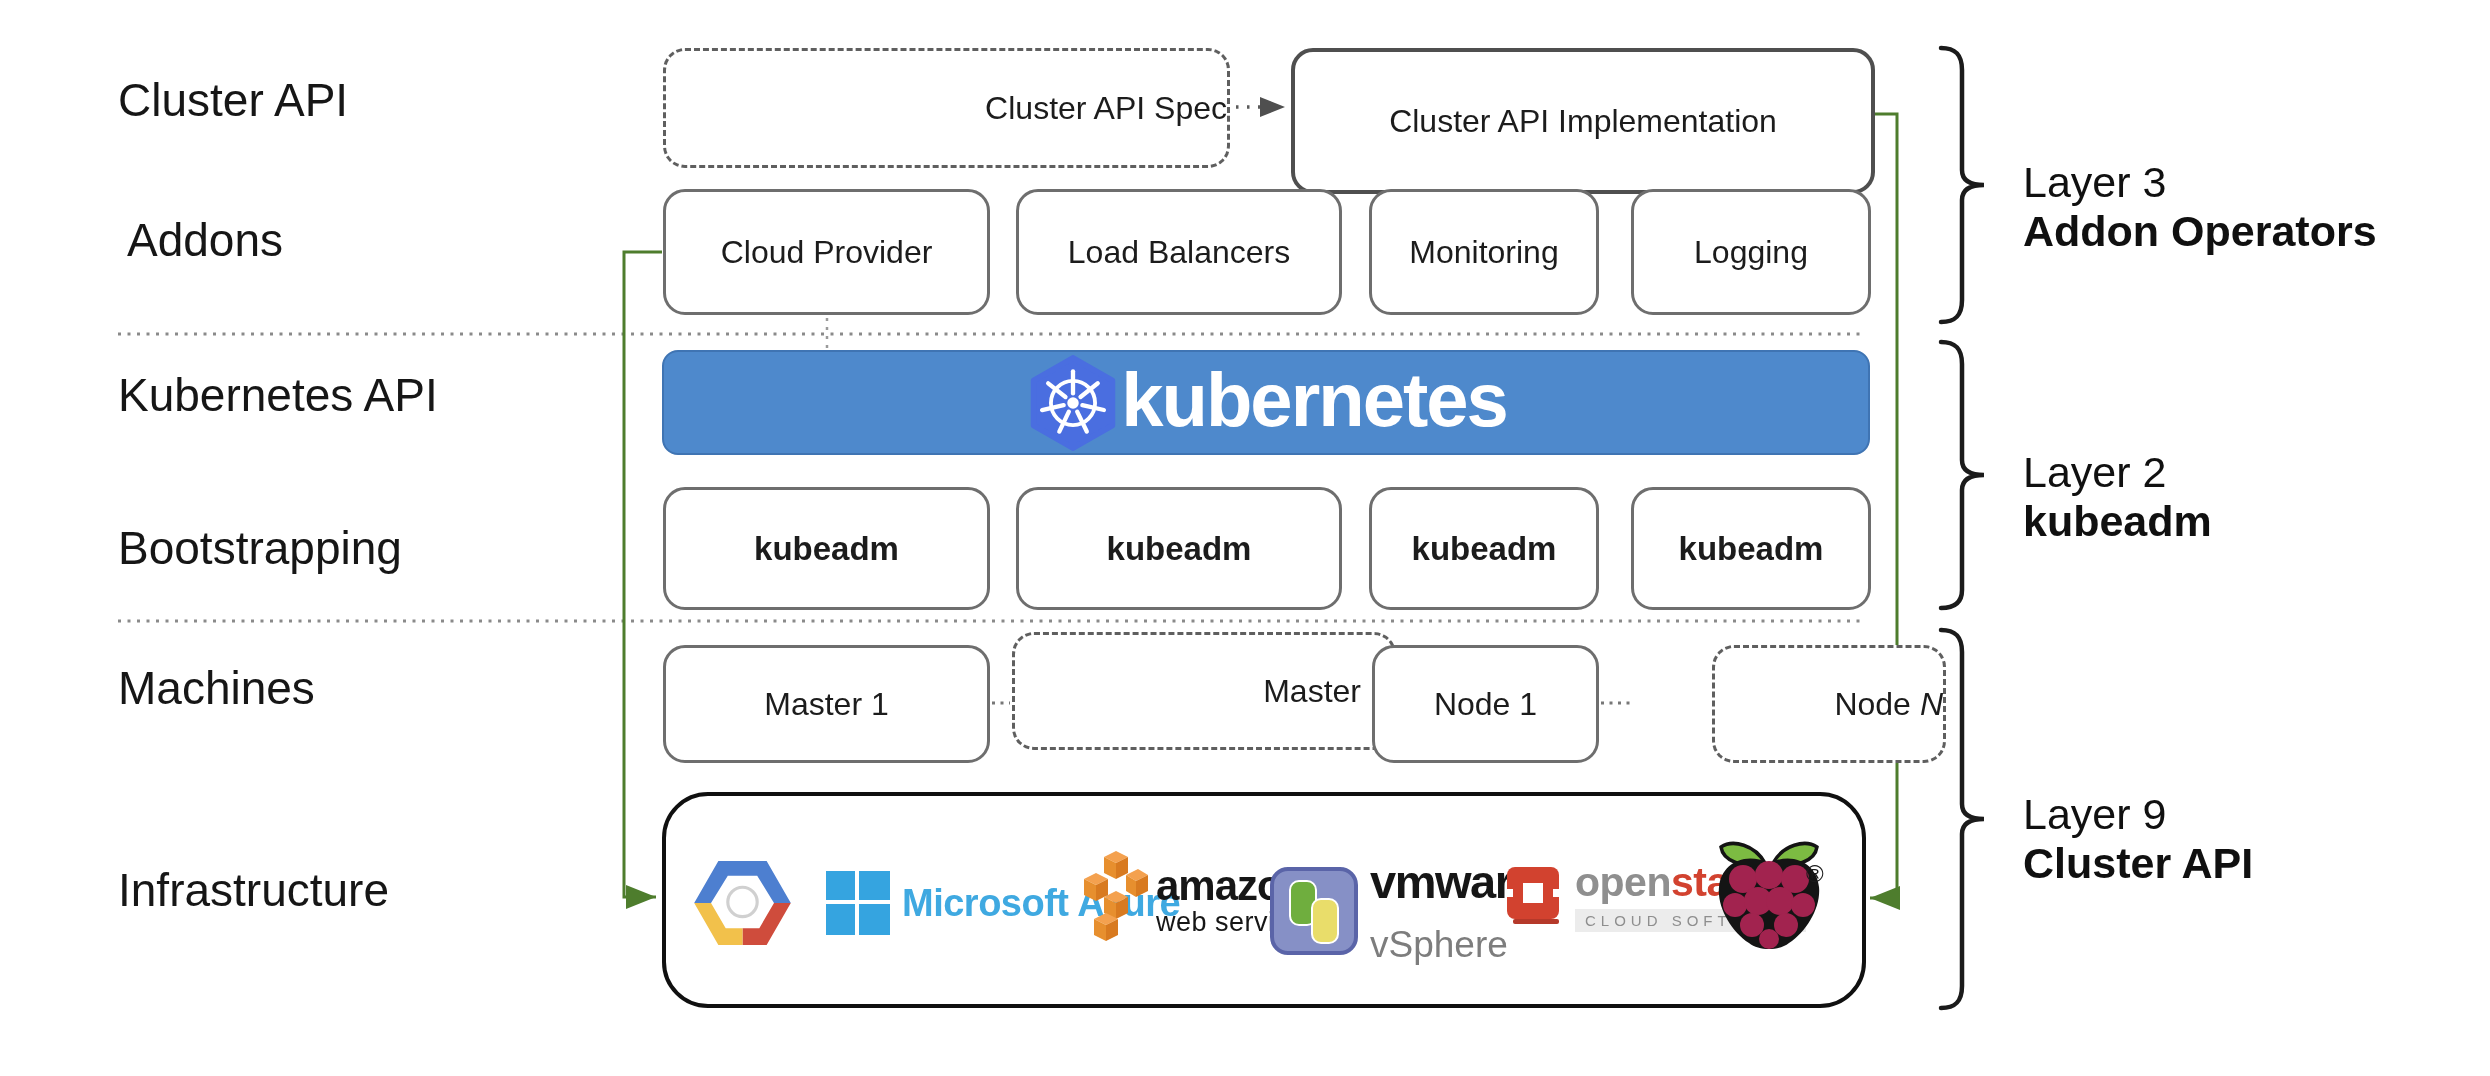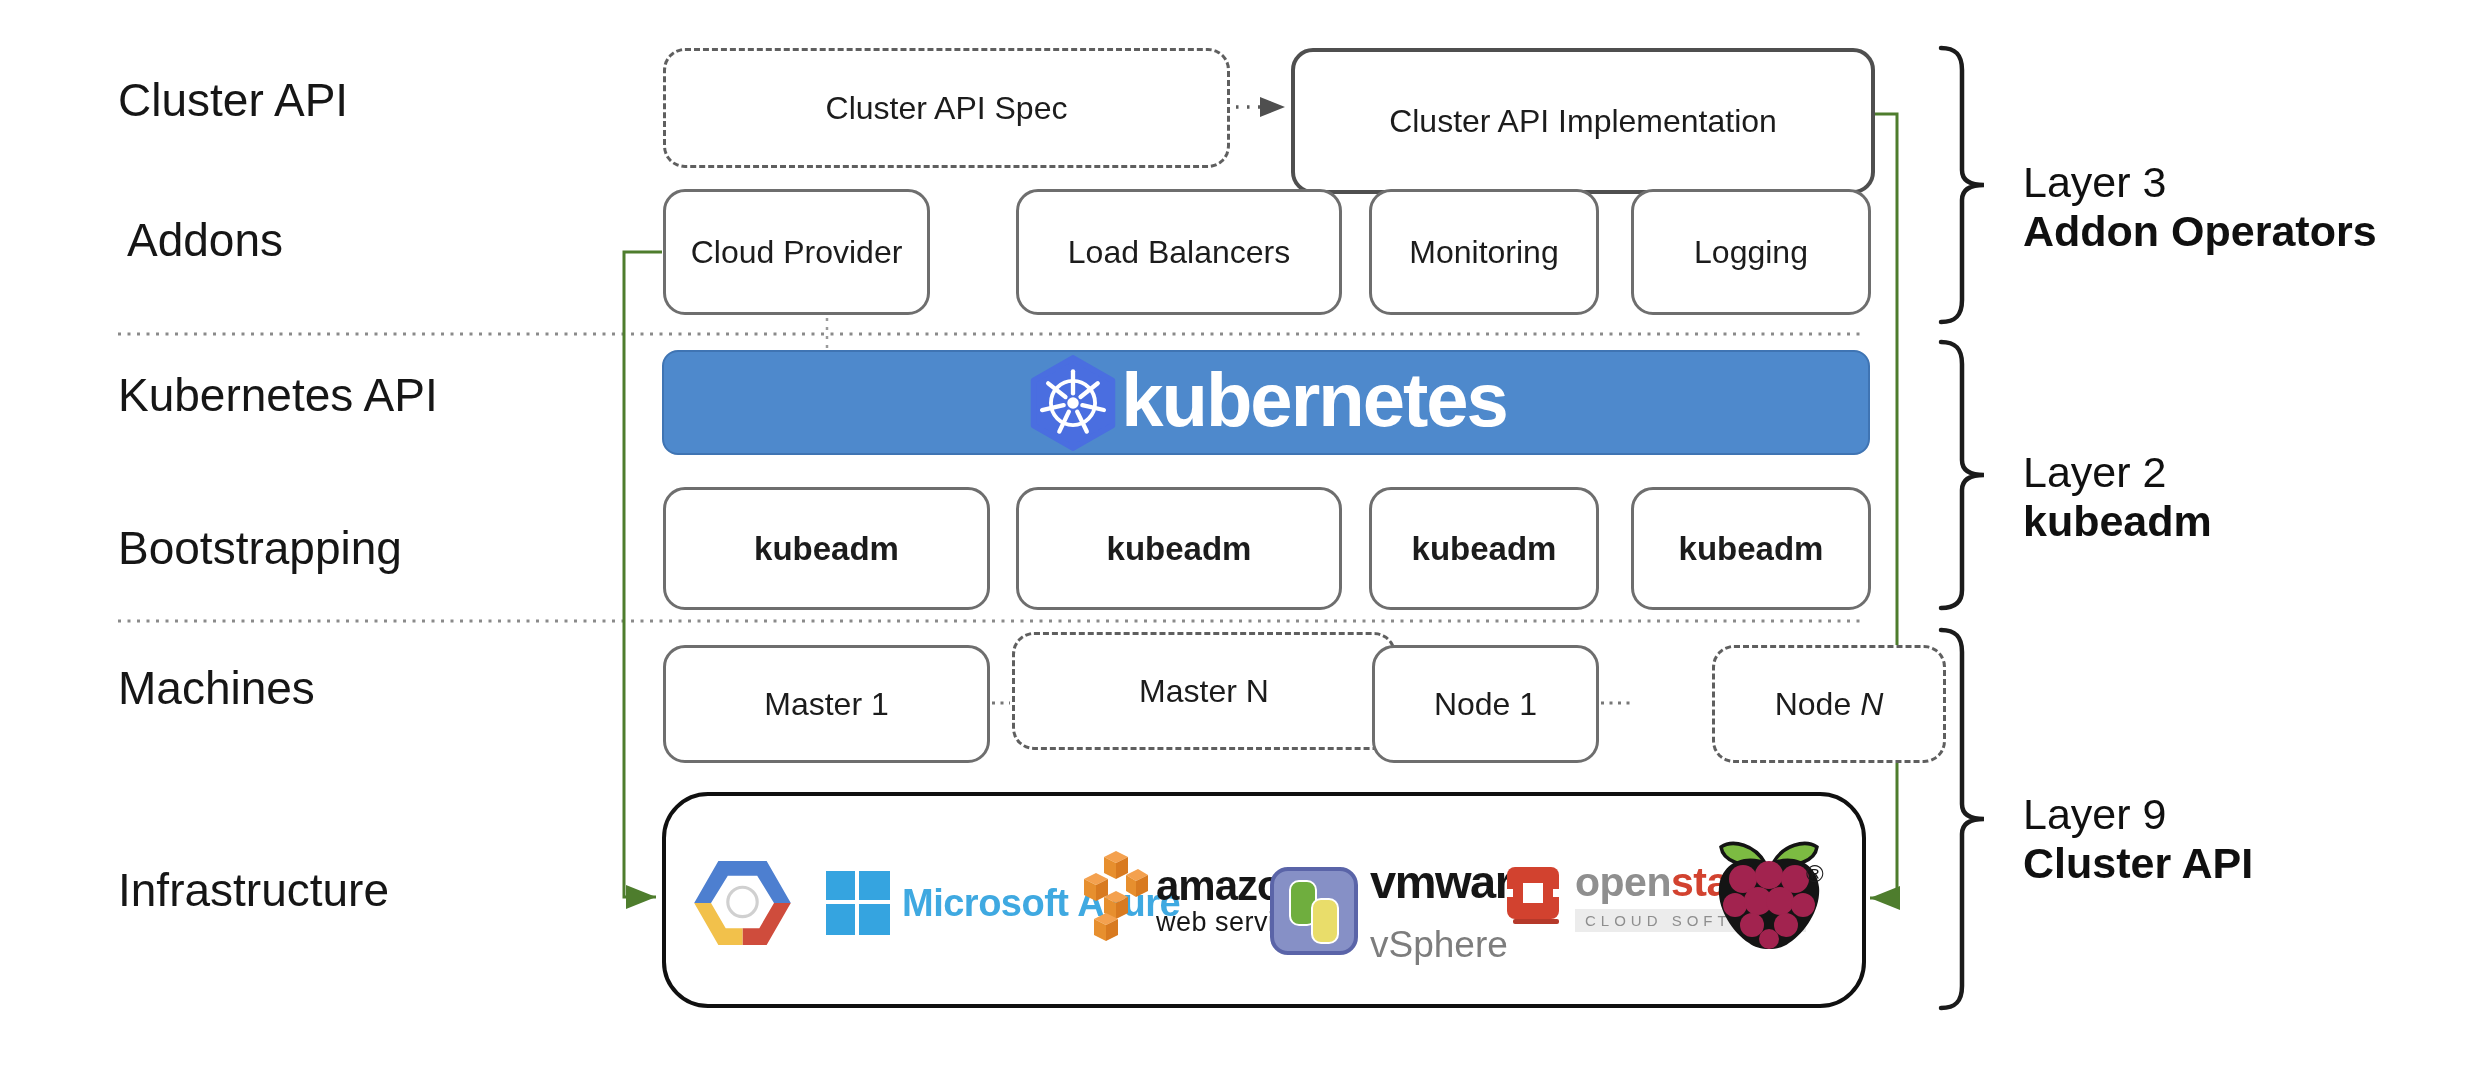--- a/index.html
+++ b/index.html
@@ -4,21 +4,21 @@
 <style>
   html,body{margin:0;padding:0;background:#ffffff;}
   .canvas{position:relative;width:2490px;height:1076px;background:#ffffff;
           font-family:"Liberation Sans",sans-serif;overflow:hidden;}
   svg.overlay{position:absolute;left:0;top:0;width:2490px;height:1076px;pointer-events:none;}
   .rowlabel{position:absolute;left:118px;transform:translateY(-50%);
             font-size:46px;color:#161616;white-space:nowrap;}
   .bx{position:absolute;display:flex;align-items:center;justify-content:center;
       background:#ffffff;border:3px solid #6e6e6e;border-radius:22px;
       font-size:32px;color:#1c1c1c;white-space:nowrap;box-sizing:border-box;}
-  .bx.dashedbx{border:3px dashed #5f5f5f;}
+  .bx.dashedbx{border:3px dashed #5f5f5f;justify-content:flex-end;}
   .bx.darkbx{border:4px solid #4f4f4f;}
   .bx.boldtxt{font-weight:bold;font-size:33px;}
   .banner{position:absolute;left:662px;top:350px;width:1208px;height:105px;
           background:#4E89CC;border:2px solid #3f74b3;border-radius:16px;
           display:flex;align-items:center;justify-content:center;box-sizing:border-box;}
   .wordmark{font-size:76px;font-weight:bold;color:#ffffff;letter-spacing:-2px;
             transform:translateY(-3px);}
   .infrabox{position:absolute;left:662px;top:792px;width:1204px;height:216px;
             background:#ffffff;border:4px solid #101010;border-radius:46px;box-sizing:border-box;}
   .layerlabel{position:absolute;left:2023px;font-size:43px;line-height:49px;color:#101010;white-space:nowrap;}
@@ -82,21 +82,21 @@
   <div class="rowlabel" style="top:688px">Machines</div>
   <div class="rowlabel" style="top:890px">Infrastructure</div>
 
   <div class="bx dashedbx" style="left:663px;top:48px;width:567px;height:120px">
     <span>Cluster API Spec</span>
   </div>
   <div class="bx darkbx" style="left:1291px;top:48px;width:584px;height:146px">
     <span>Cluster API Implementation</span>
   </div>
 
-  <div class="bx" style="left:663px;top:189px;width:267px;height:126px">
+  <div class="bx" style="left:663px;top:189px;width:327px;height:126px">
     <span>Cloud Provider</span>
   </div>
   <div class="bx" style="left:1016px;top:189px;width:326px;height:126px">
     <span>Load Balancers</span>
   </div>
   <div class="bx" style="left:1369px;top:189px;width:230px;height:126px">
     <span>Monitoring</span>
   </div>
   <div class="bx" style="left:1631px;top:189px;width:240px;height:126px">
     <span>Logging</span>

